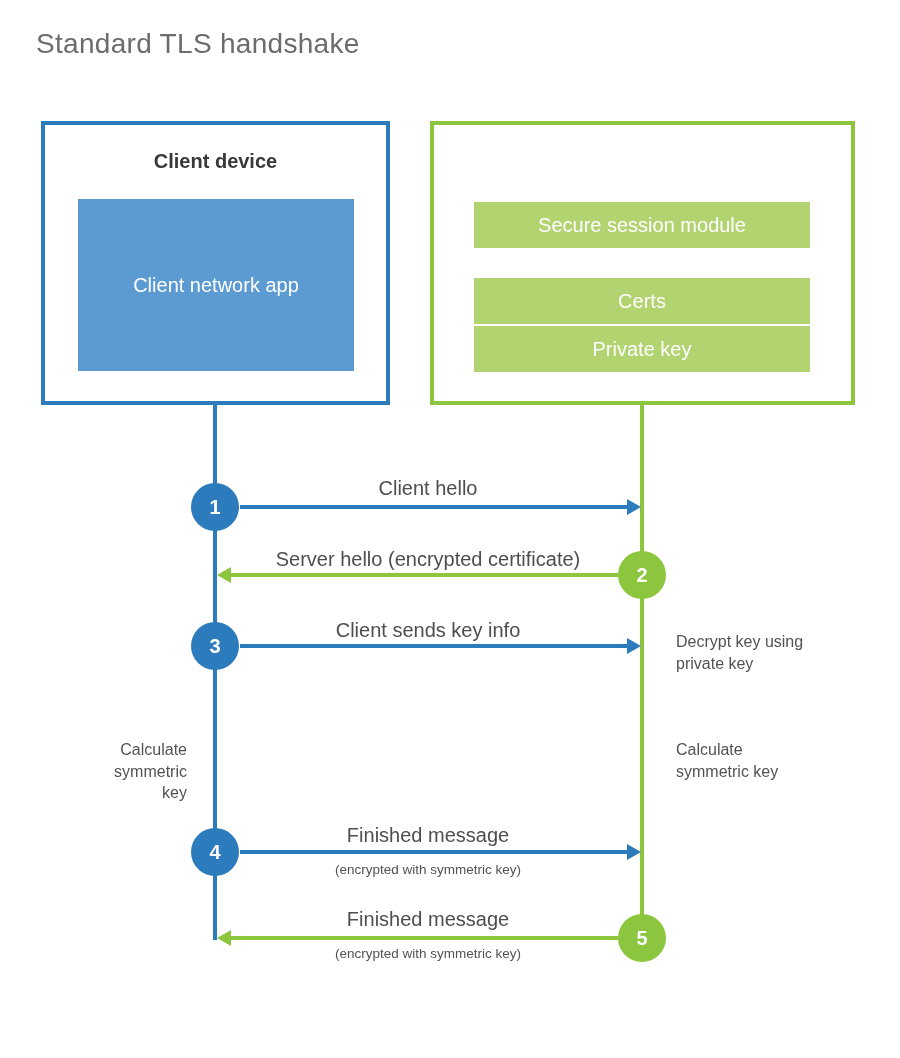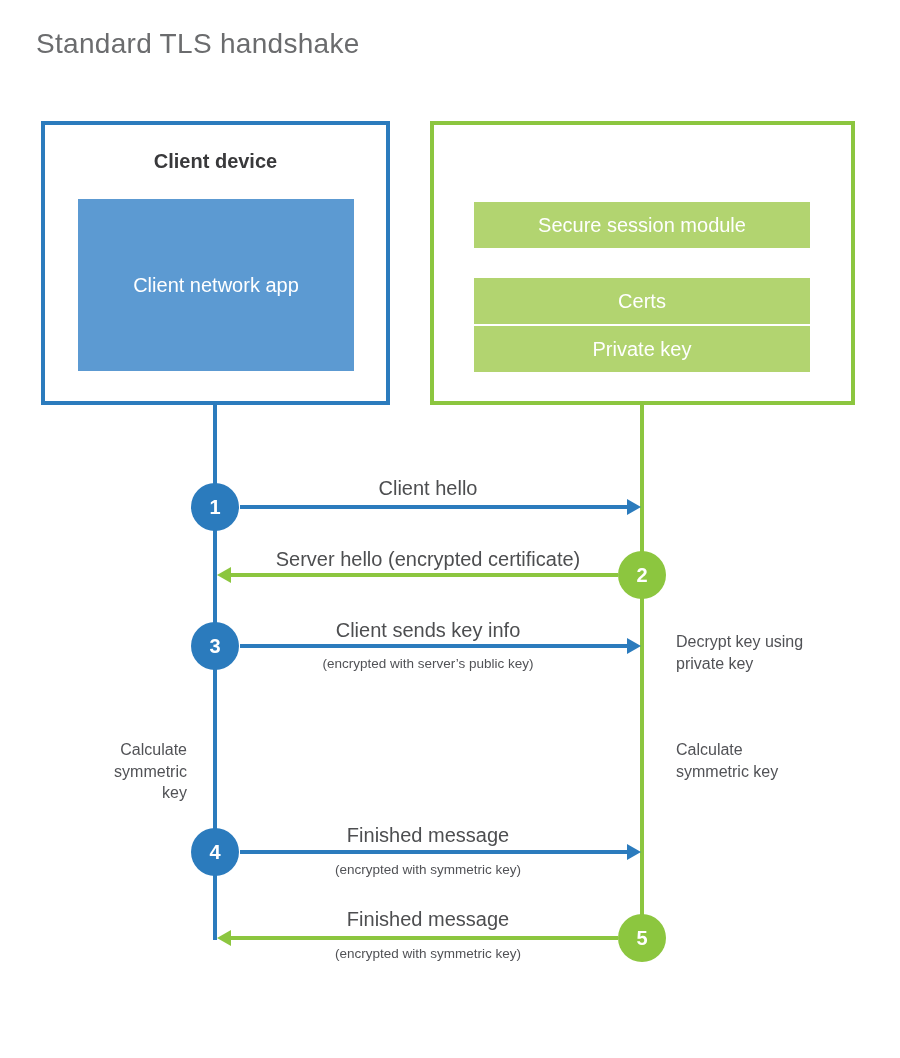--- a/index.html
+++ b/index.html
@@ -80,21 +80,20 @@
   <div class="msg-label" style="top:548px;">Server hello (encrypted certificate)</div>
   <div class="arrow green left" style="top:573px;left:228px;width:390px;">
     <span class="head"></span>
   </div>
   <div class="step green" style="top:551px;">2</div>
 
   <div class="msg-label" style="top:619px;">Client sends key info</div>
   <div class="arrow blue right" style="top:644px;left:240px;width:390px;">
     <span class="head"></span>
   </div>
-  <div class="msg-sub" style="top:656px;">(encrypted with server’s public key)</div>
   <div class="step blue" style="top:622px;">3</div>
   <div class="note right-side" style="top:631px;width:135px;">Decrypt key using private key</div>
 
   <div class="note left-side" style="top:739px;">Calculate symmetric key</div>
   <div class="note right-side" style="top:739px;width:105px;">Calculate symmetric key</div>
 
   <div class="msg-label" style="top:824px;">Finished message</div>
   <div class="arrow blue right" style="top:850px;left:240px;width:390px;">
     <span class="head"></span>
   </div>

